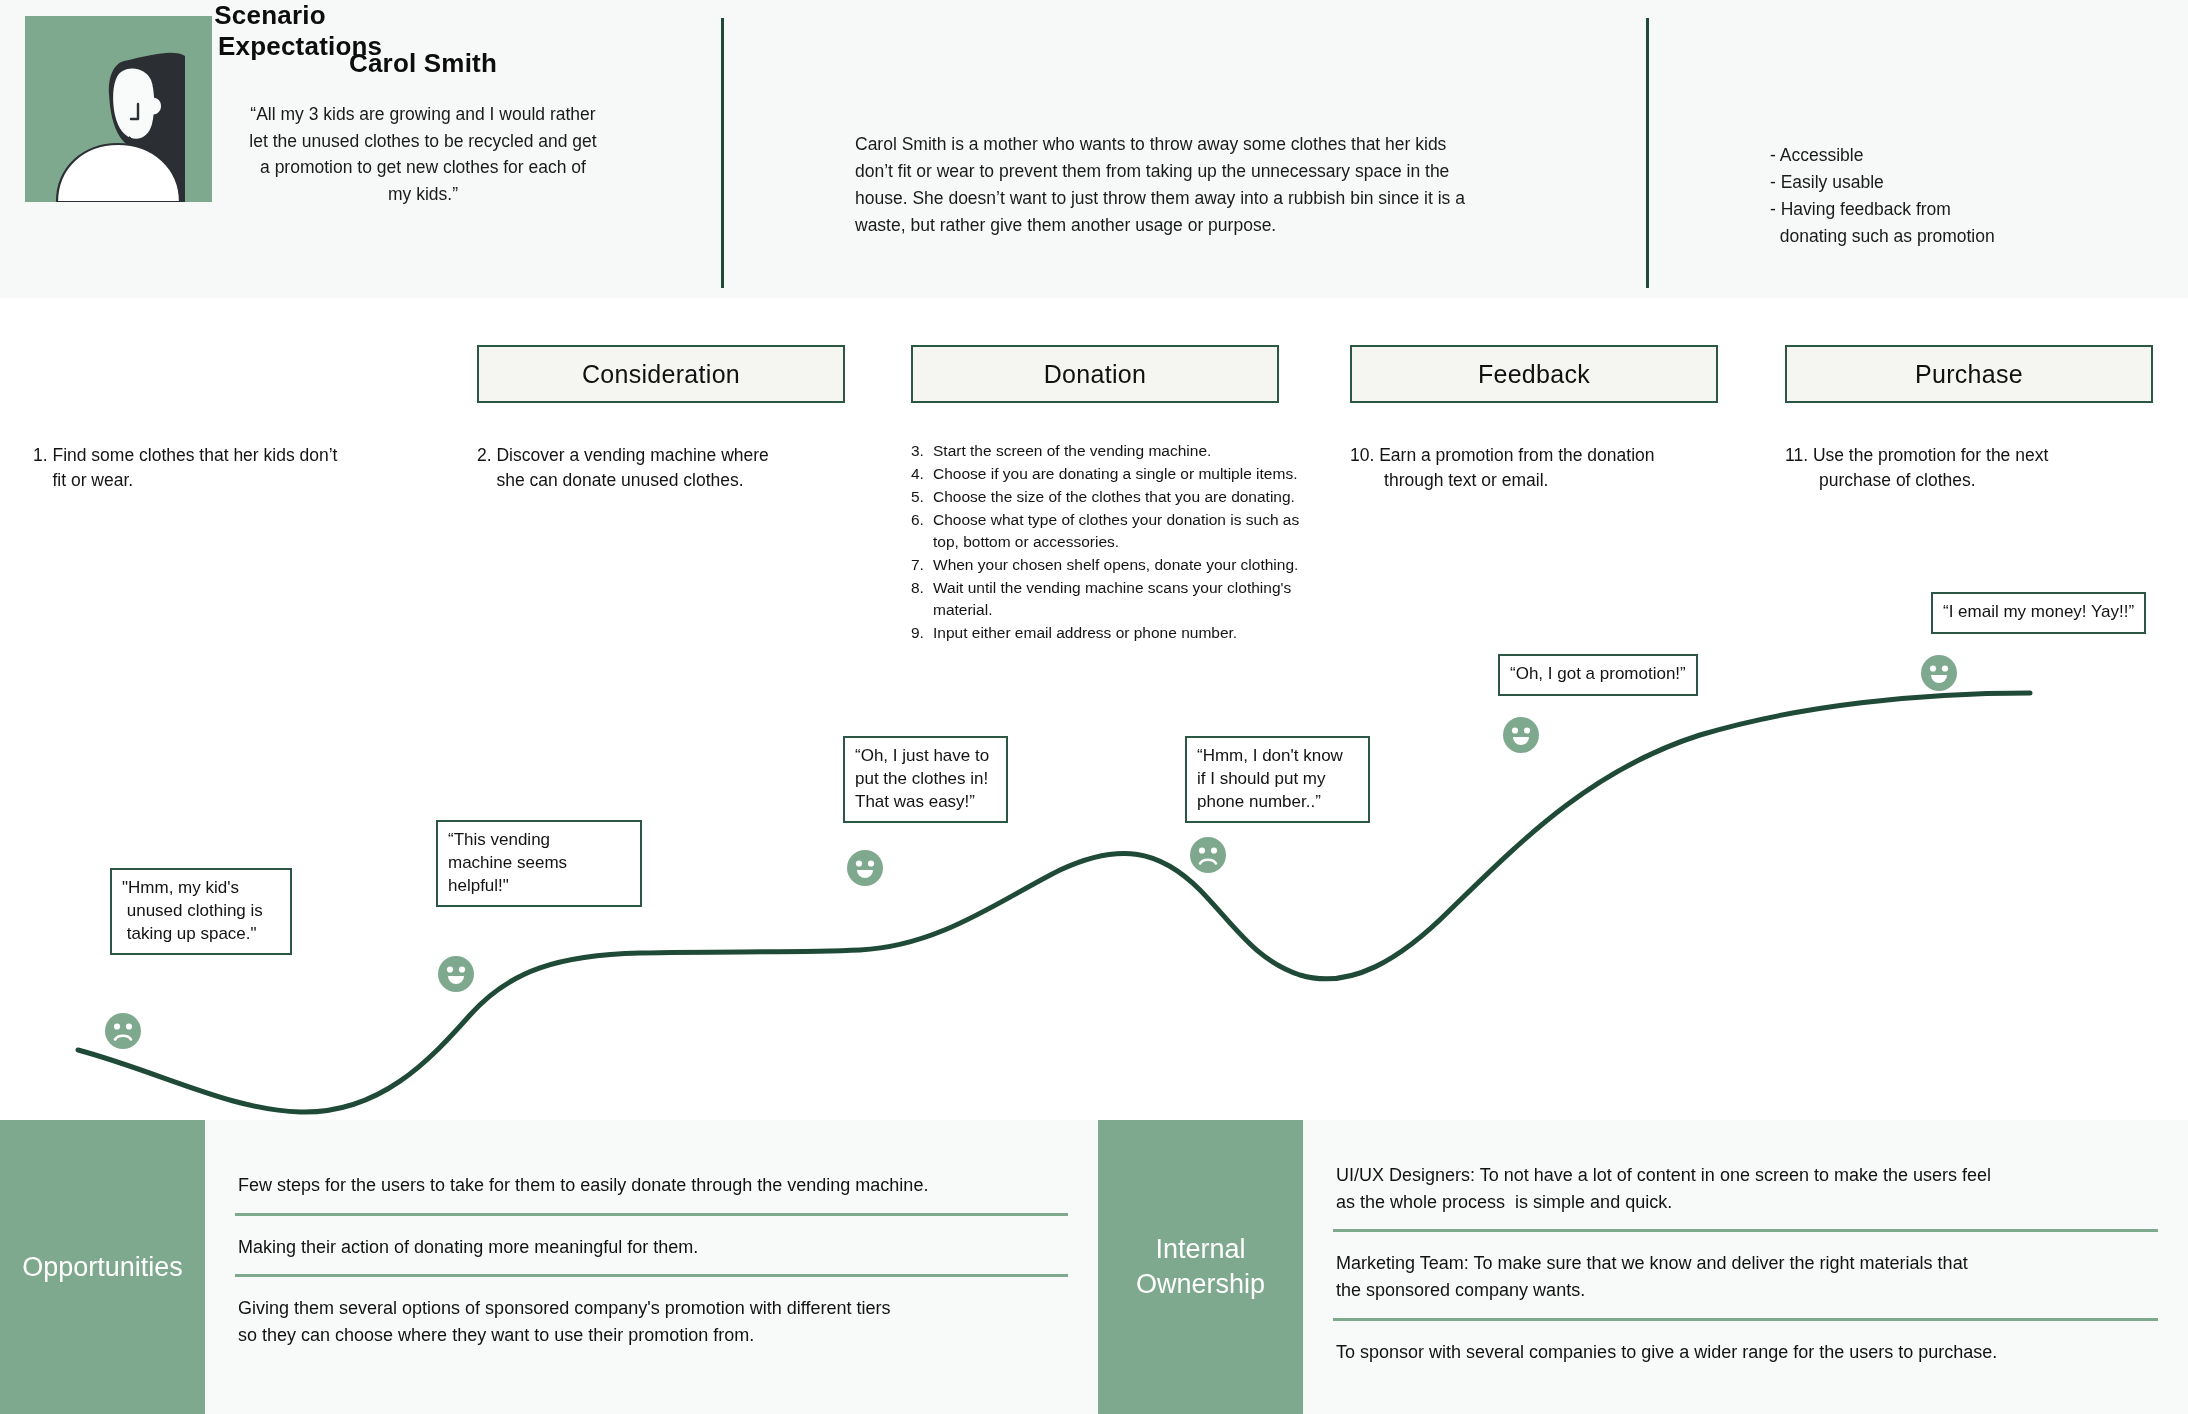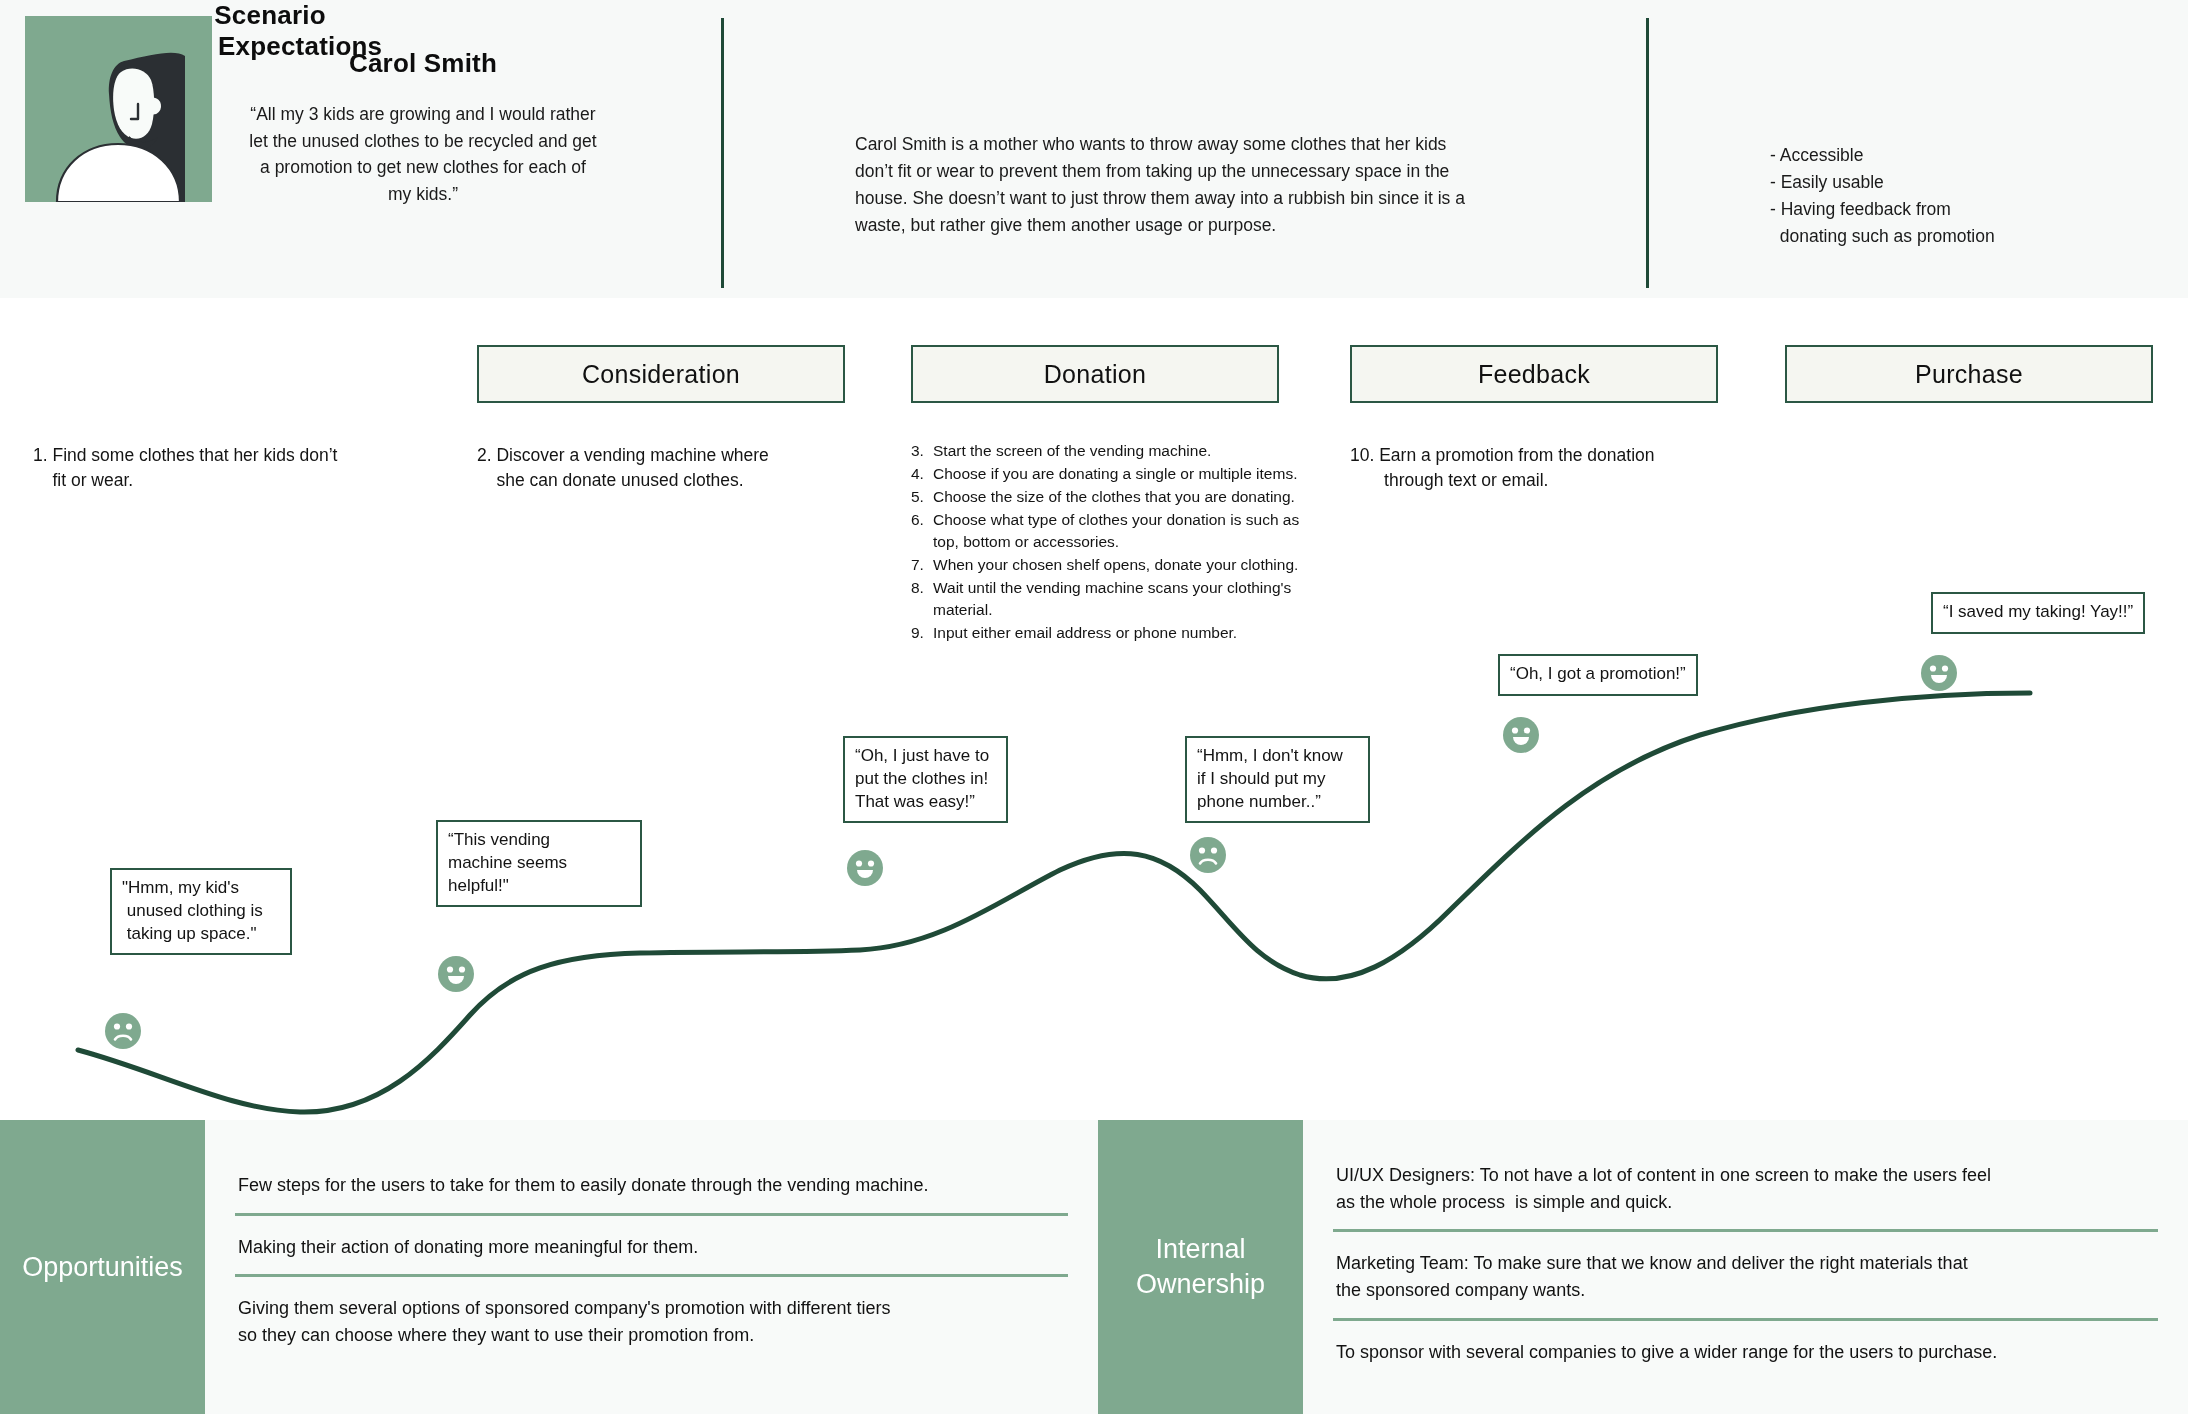--- a/index.html
+++ b/index.html
@@ -178,20 +178,22 @@
   <div class="stage-box" style="left:1785px; top:345px; width:368px;">
     <span>Purchase</span>
   </div>
 
   <div class="stage-text" style="left:33px; top:443px; width:390px; white-space:pre;">1. Find some clothes that her kids don’t
     fit or wear.</div>
   <div class="stage-text" style="left:477px; top:443px; width:390px; white-space:pre;">2. Discover a vending machine where
     she can donate unused clothes.</div>
   <div class="stage-text" style="left:1350px; top:443px; width:400px; white-space:pre;">10. Earn a promotion from the donation
        through text or email.</div>
+  <div class="stage-text" style="left:1785px; top:443px; width:400px; white-space:pre;">11. Use the promotion for the next
+       purchase of clothes.</div>
 
   <div class="steps-list" style="left:911px; top:440px; width:400px;">
     <div class="step">
       <span class="num">3.</span>
       <span class="txt">Start the screen of the vending machine.</span>
     </div>
     <div class="step">
       <span class="num">4.</span>
       <span class="txt">Choose if you are donating a single or multiple items.</span>
     </div>
@@ -237,21 +239,21 @@
   <div class="quote-box" style="left:436px; top:820px; width:206px; white-space:pre;">“This vending
 machine seems
 helpful!"</div>
   <div class="quote-box" style="left:843px; top:736px; width:165px; white-space:pre;">“Oh, I just have to
 put the clothes in!
 That was easy!”</div>
   <div class="quote-box" style="left:1185px; top:736px; width:185px; white-space:pre;">“Hmm, I don't know
 if I should put my
 phone number..”</div>
   <div class="quote-box" style="left:1498px; top:654px; width:undefined; white-space:pre;">“Oh, I got a promotion!”</div>
-  <div class="quote-box" style="left:1931px; top:592px; white-space:pre;">“I saved my taking! Yay!!”</div>
+  <div class="quote-box" style="left:1931px; top:592px; white-space:pre;">“I email my money! Yay!!”</div>
 
   <div class="emoji" style="left:104px; top:1012px;">
     <svg viewBox="0 0 38 38" xmlns="http://www.w3.org/2000/svg">
       <circle cx="19" cy="19" r="18" fill="#7fa98f"></circle>
       <circle cx="13" cy="14.5" r="3.1" fill="#ffffff"></circle>
       <circle cx="25" cy="14.5" r="3.1" fill="#ffffff"></circle>
       <path d="M11 27.5 C14 22.5, 24 22.5, 27 27.5" fill="none" stroke="#ffffff" stroke-width="2.6" stroke-linecap="round"></path>
     </svg>
   </div>
   <div class="emoji" style="left:437px; top:955px;">

